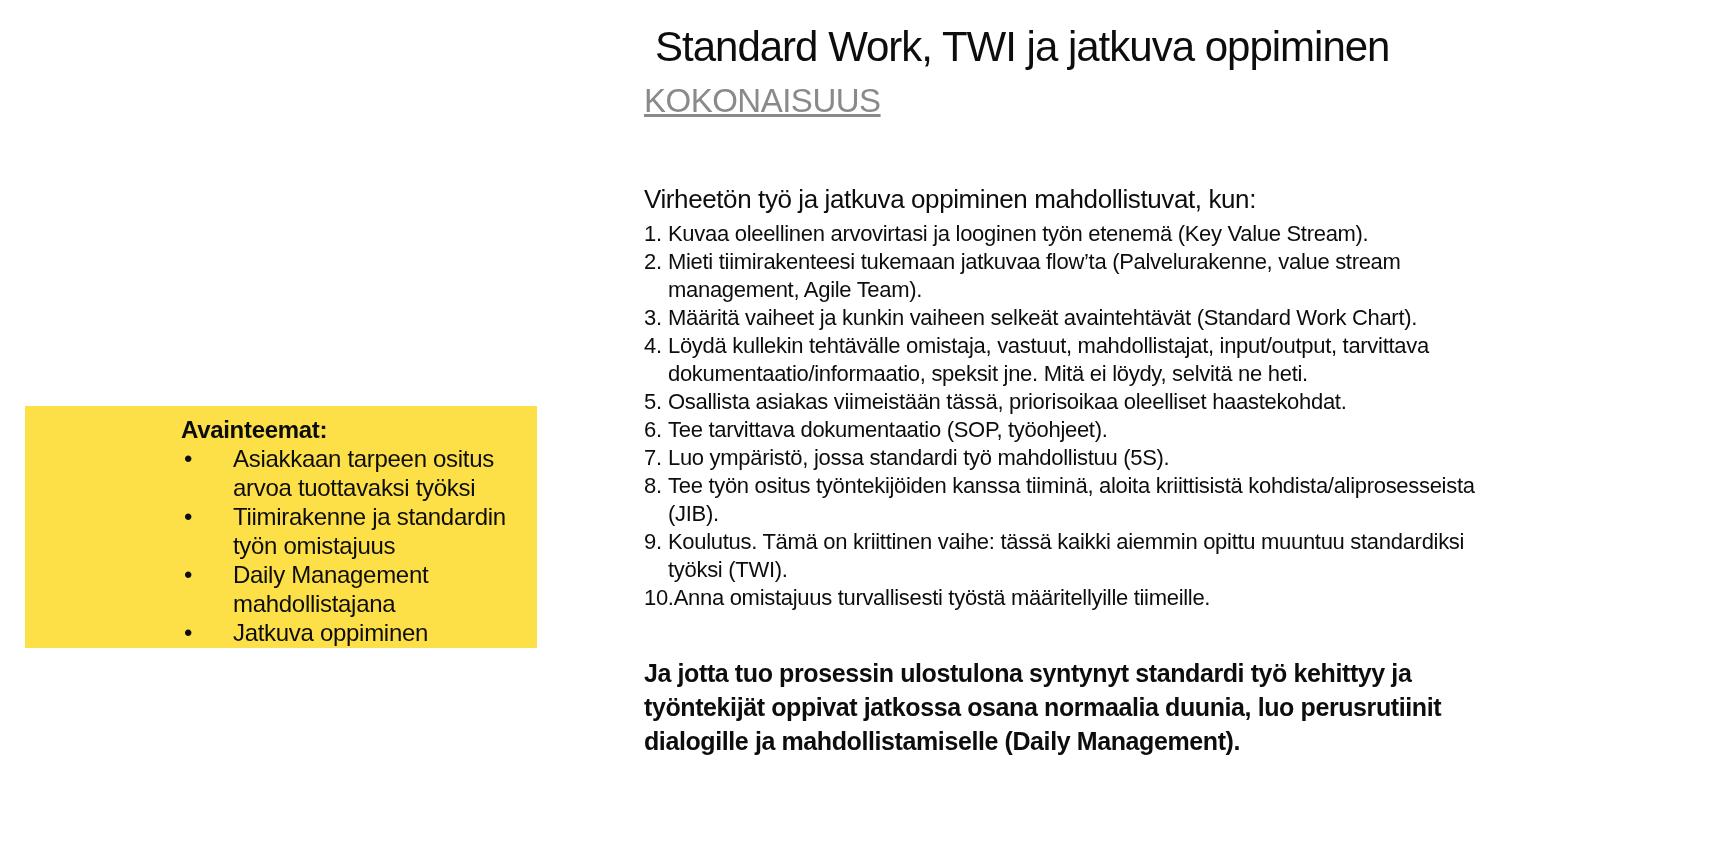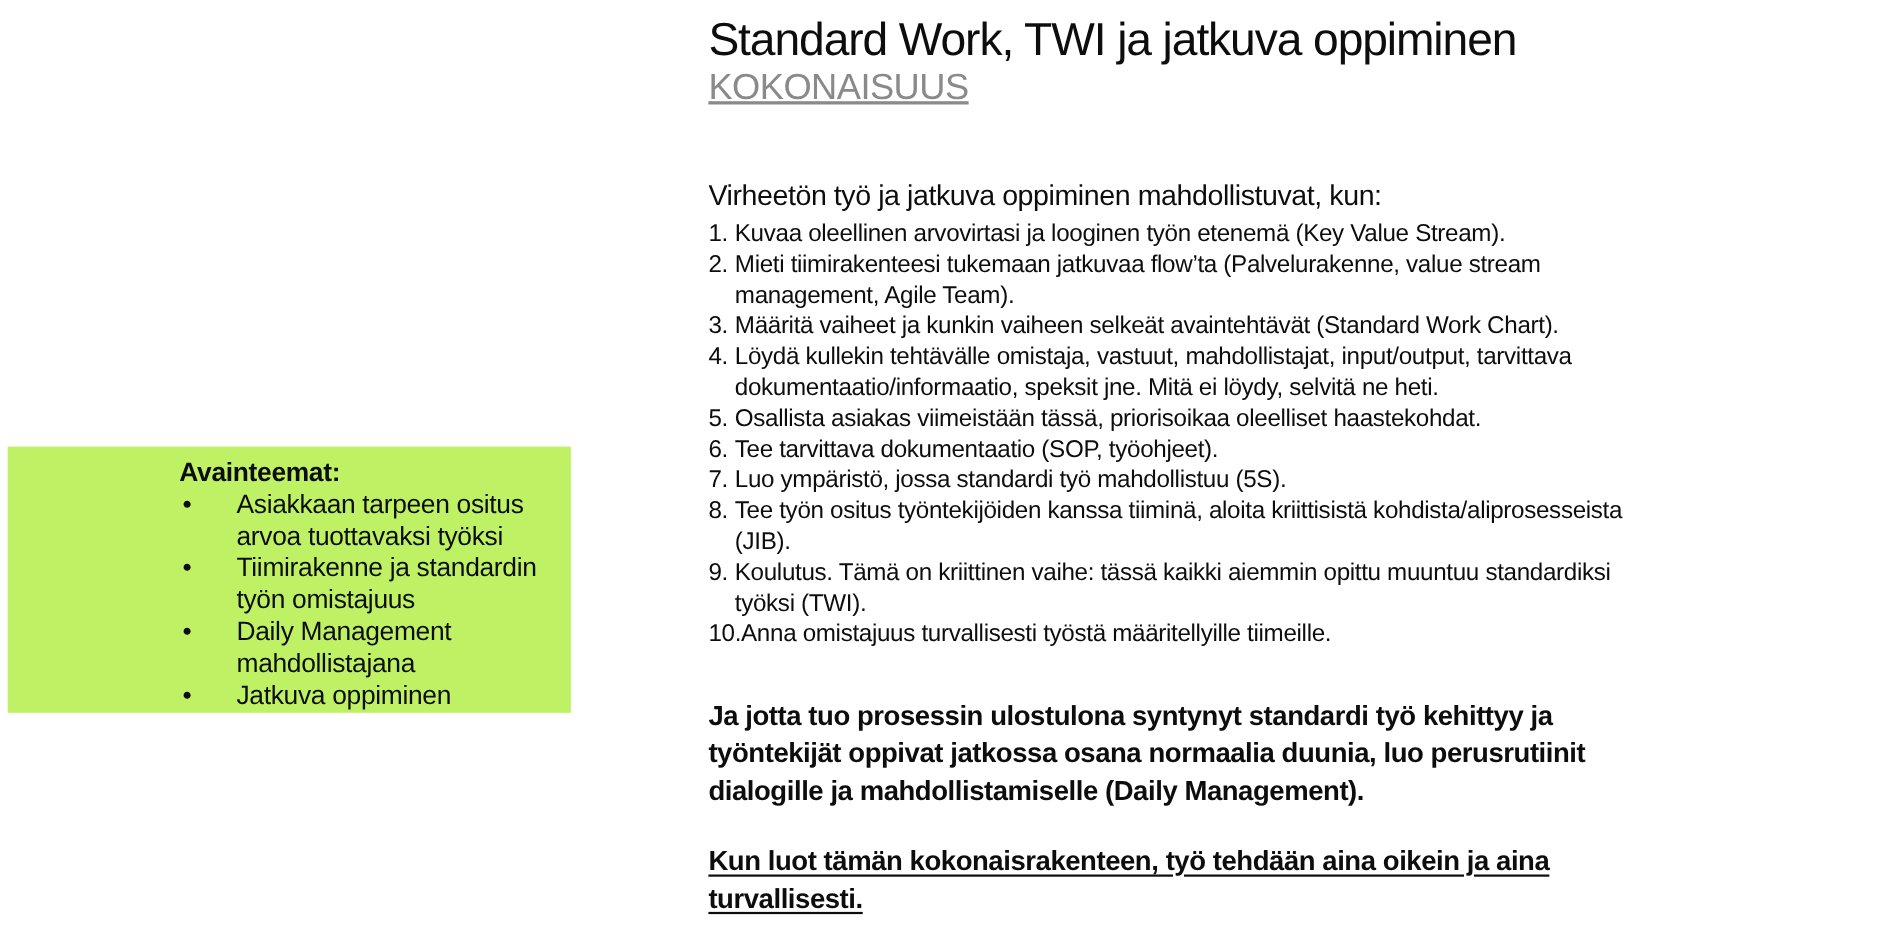--- a/index.html
+++ b/index.html
@@ -18,25 +18,25 @@
   .slide {
     position: relative;
     width: 1717px;
     height: 855px;
     background: #ffffff;
   }
 
   
   .theme-box {
     position: absolute;
-    left: 7px;
+    left: 25px;
     top: 406px;
     width: 512px;
     height: 242px;
-    background: #bef264;
+    background: #fde047;
     box-sizing: border-box;
   }
   .theme-inner {
     position: absolute;
     left: 156px;
     top: 9px;
     right: 8px;
     font-size: 24px;
     line-height: 29px;
     letter-spacing: -0.3px;
@@ -63,21 +63,21 @@
   }
 
   
   .content {
     position: absolute;
     left: 644px;
     top: 12px;
     width: 880px;
   }
   .content h1 {
-    margin: 0;
+    margin: 11px;
     font-size: 42px;
     line-height: 48px;
     font-weight: 400;
     letter-spacing: -1px;
     white-space: nowrap;
   }
   .subtitle {
     margin: 0;
     font-size: 33px;
     line-height: 38px;
@@ -202,16 +202,15 @@
         <span class="step-text">Koulutus. Tämä on kriittinen vaihe: tässä kaikki aiemmin opittu muuntuu standardiksi työksi (TWI).</span>
       </li>
       <li>
         <span class="num">10.</span>
         <span class="step-text">Anna omistajuus turvallisesti työstä määritellyille tiimeille.</span>
       </li>
     </ol>
 
     <p class="bold-para">Ja jotta tuo prosessin ulostulona syntynyt standardi työ kehittyy ja työntekijät oppivat jatkossa osana normaalia duunia, luo perusrutiinit dialogille ja mahdollistamiselle (Daily Management).</p>
 
-    <p class="underline-para">Kun luot tämän kokonaisrakenteen, työ tehdään aina oikein ja aina turvallisesti.</p>
   </main>
 
 </div>
 
 </body></html>

